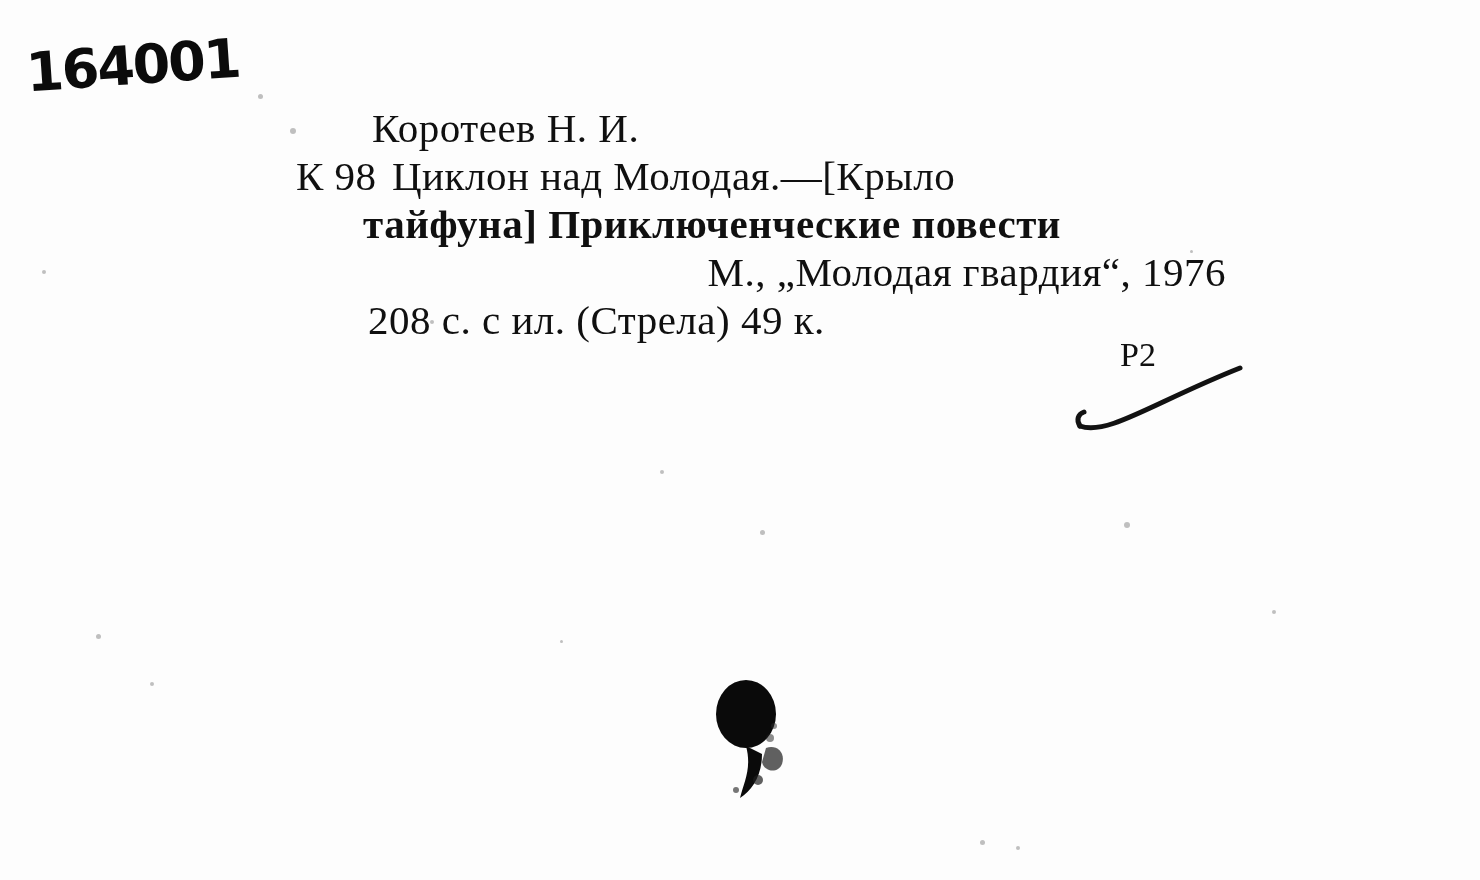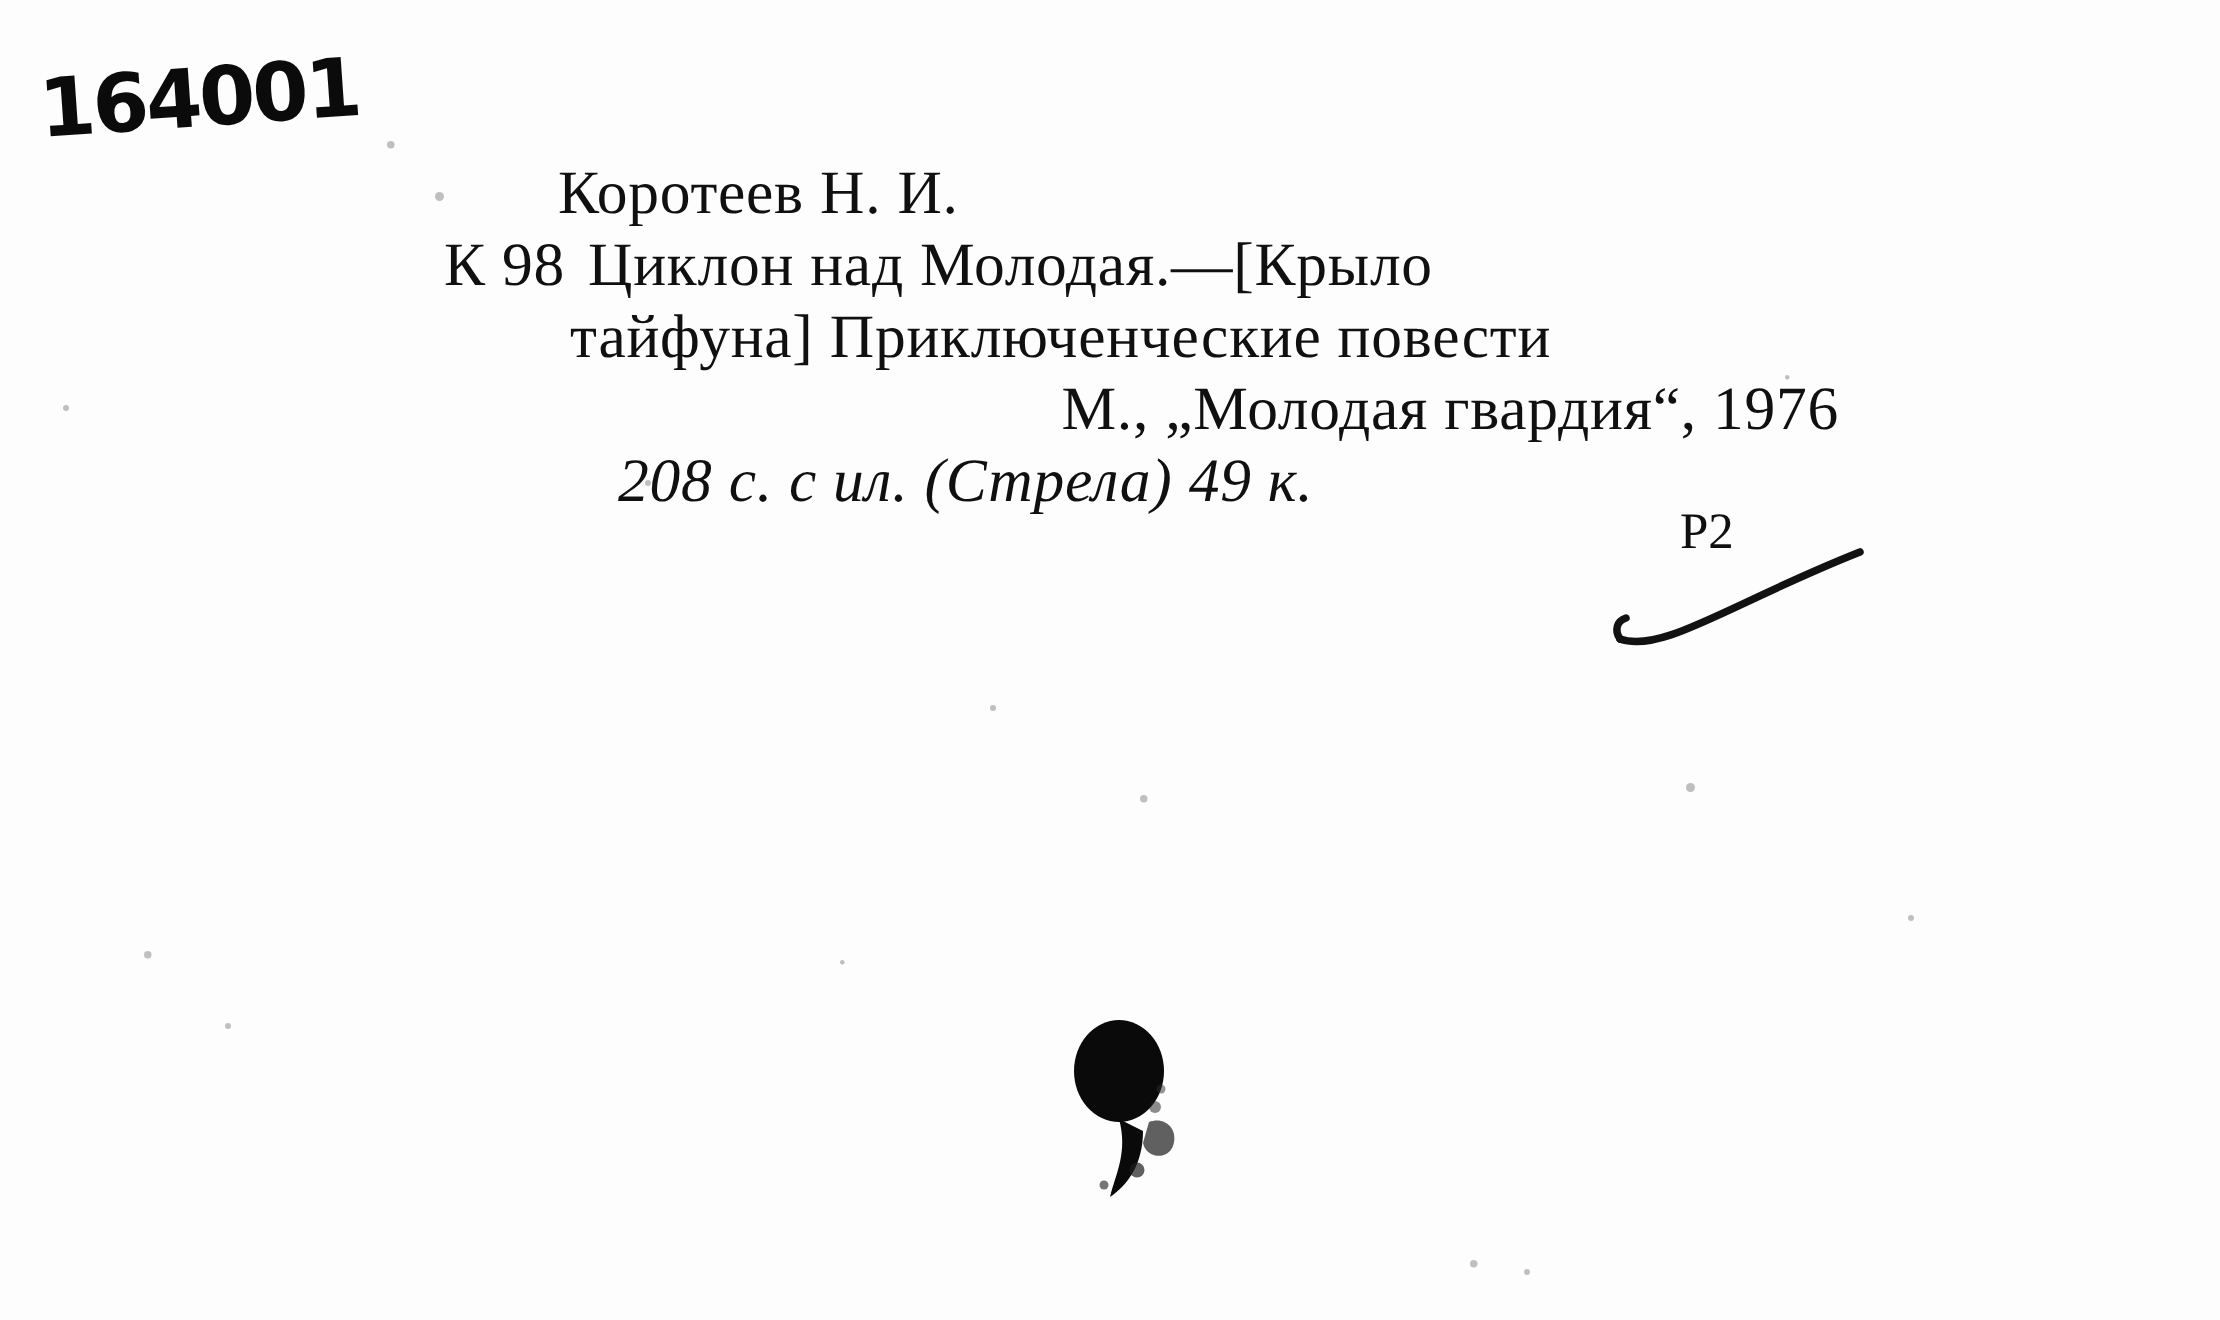--- a/index.html
+++ b/index.html
@@ -50,23 +50,23 @@
     font-family: "Liberation Serif", serif;
     font-size: 41px;
     line-height: 48px;
     letter-spacing: .5px;
     white-space: nowrap;
     color: #101010;
   }
   .l-author   { margin-left: 76px; }
   .l-title    { margin-left: 0; }
   .l-title .shelf { display: inline-block; min-width: 96px; }
-  .l-cont     { margin-left: 84px; }
+  .l-cont     { margin-left: 67px; font-weight: bold; }
   .l-imprint  { margin-left: 104px; text-align: right; }
-  .l-phys     { margin-left: 116px; font-style: italic; }
+  .l-phys     { margin-left: 72px; }
 
   
   #classmark {
     position: absolute;
     left: 1120px;
     top: 336px;
     font-family: "Liberation Serif", serif;
     font-size: 34px;
     color: #101010;
   }

